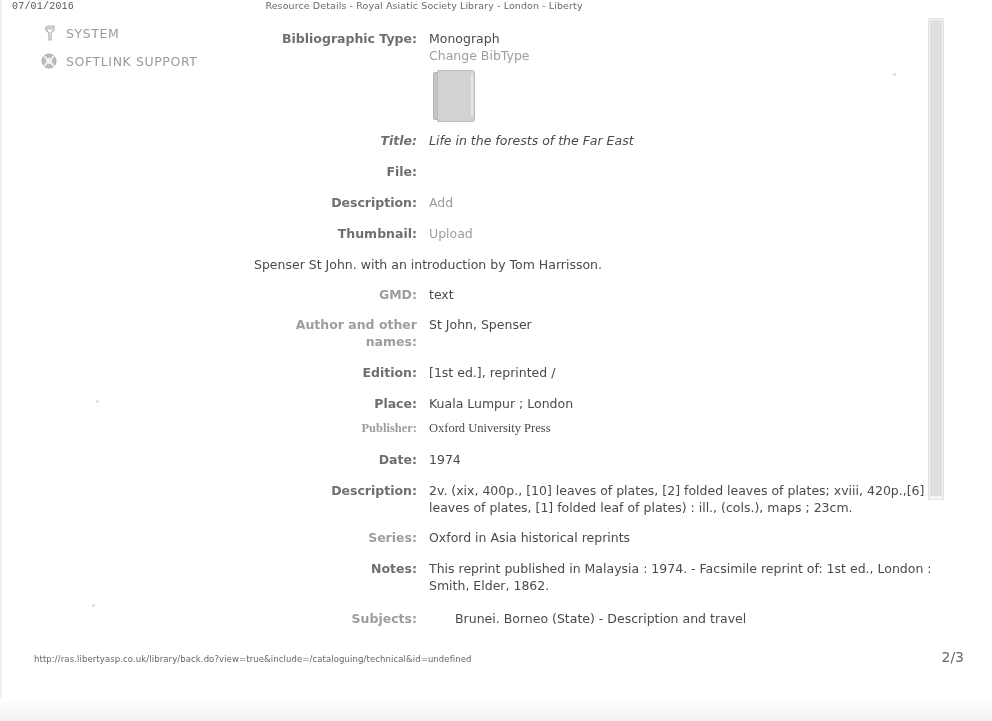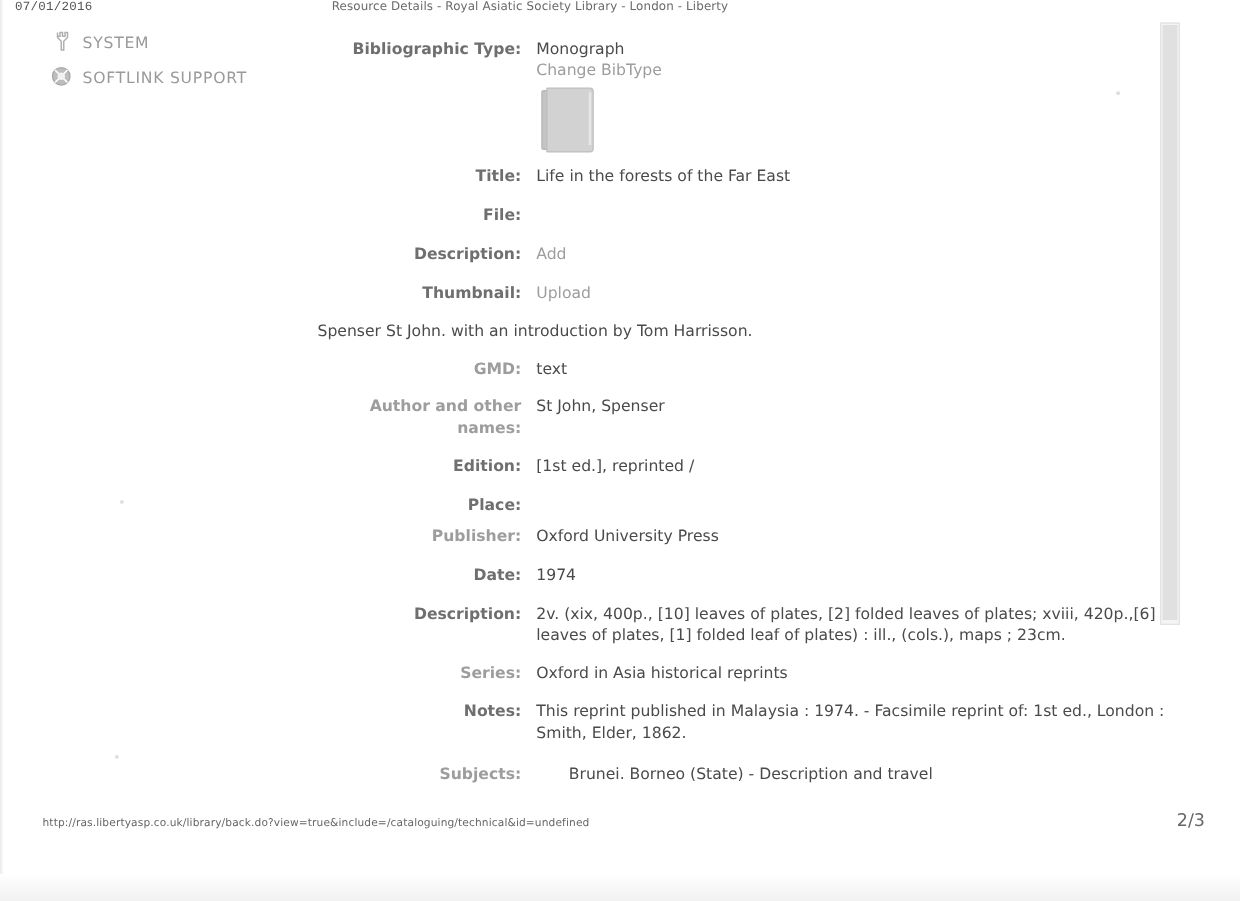--- a/index.html
+++ b/index.html
@@ -236,21 +236,21 @@
       <div>Monograph</div>
       <span class="link">Change BibType</span>
       <div class="book-thumb">
         <div class="spine"></div>
         <div class="cover"></div>
         <div class="pagelines"></div>
       </div>
     </div>
   </div>
 
-  <div class="row" style="margin-top:0;">
+  <div class="row" style="margin-top:0;font-style:italic;">
     <div class="label">Title:</div>
     <div class="value">Life in the forests of the Far East</div>
   </div>
 
   <div class="row" style="margin-top:14px;">
     <div class="label">File:</div>
     <div class="value"></div>
   </div>
 
   <div class="row" style="margin-top:14px;">
@@ -277,23 +277,24 @@
     <div class="value">St John, Spenser</div>
   </div>
 
   <div class="row" style="margin-top:14px;">
     <div class="label">Edition:</div>
     <div class="value">[1st ed.], reprinted /</div>
   </div>
 
   <div class="row" style="margin-top:14px;">
     <div class="label">Place:</div>
-  </div>
-
-  <div class="row" style="">
+    <div class="value">Kuala Lumpur ; London</div>
+  </div>
+
+  <div class="row" style="font-family:Liberation Serif, serif;">
     <div class="label dim">Publisher:</div>
     <div class="value">Oxford University Press</div>
   </div>
 
   <div class="row" style="margin-top:14px;">
     <div class="label">Date:</div>
     <div class="value">1974</div>
   </div>
 
   <div class="row" style="margin-top:14px;">

